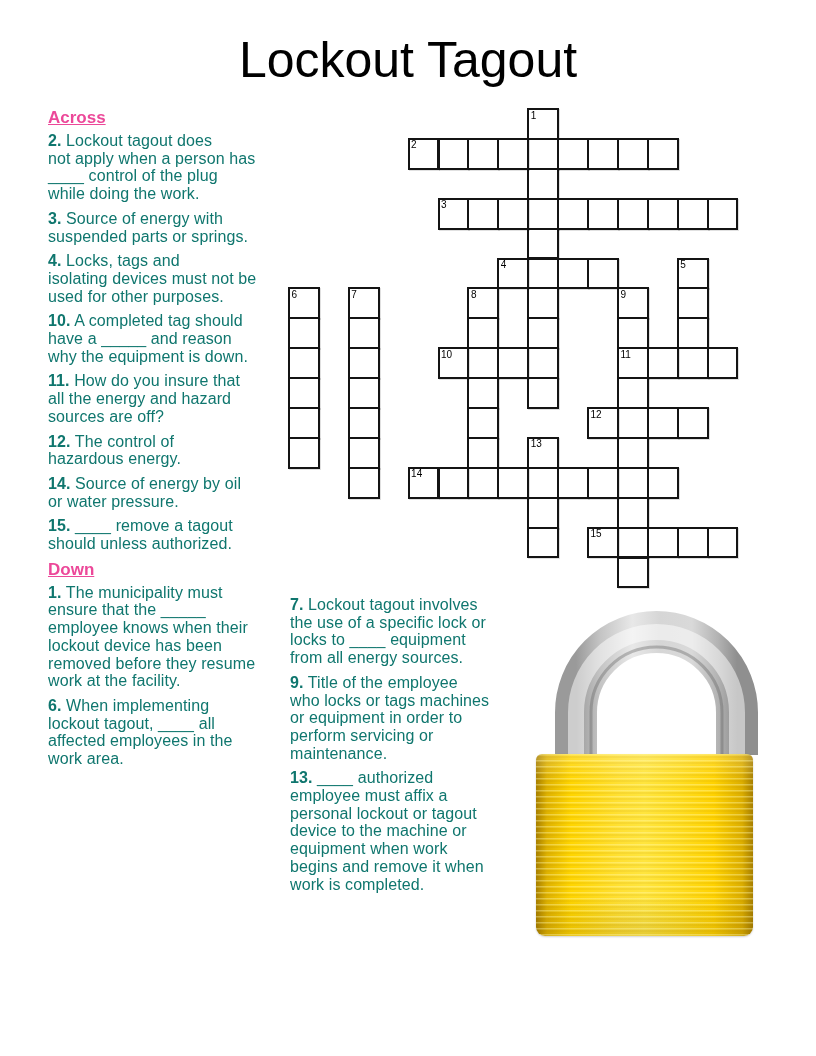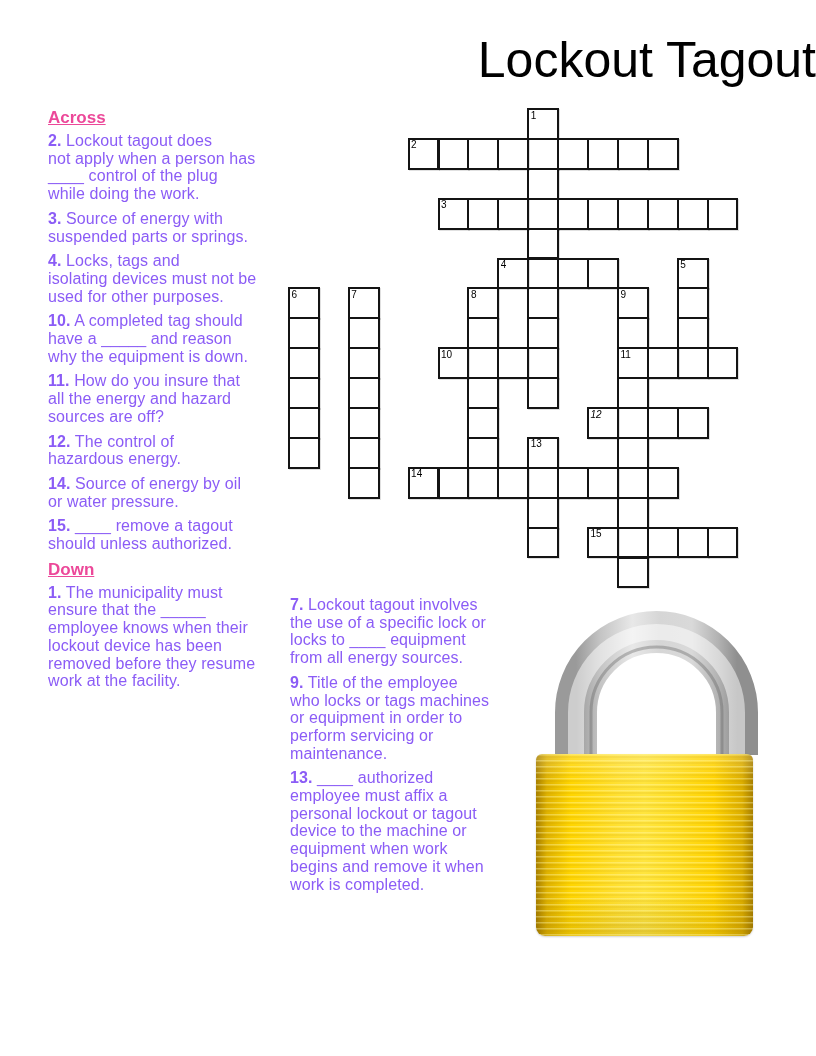--- a/index.html
+++ b/index.html
@@ -4,33 +4,33 @@
 <style>
   html,body{margin:0;padding:0;background:#ffffff;}
   body{
     width:816px;height:1056px;position:relative;overflow:hidden;
     font-family:"Liberation Sans","DejaVu Sans",sans-serif;color:#111;
   }
   .sheet{position:absolute;inset:0;background:#fff;}
 
   .title{
     position:absolute;top:34px;left:0;width:100%;margin:0;
-    text-align:right;font-size:50px;line-height:52px;font-weight:400;color:#000;
+    text-align:center;font-size:50px;line-height:52px;font-weight:400;color:#000;
     letter-spacing:0px;
   }
 
   .clues-col{position:absolute;}
   .clues-left{left:48px;top:108px;width:242px;}
   .clues-right{left:290px;top:596px;width:240px;}
   .clue-heading{
     font-size:17px;font-weight:700;text-decoration:underline;
     line-height:19px;margin:0 0 5px 0;color:#ec4899;
   }
   .clue{
-    font-size:16px;line-height:17.7px;margin:0 0 7px 0;color:#8b5cf6;
+    font-size:16px;line-height:17.7px;margin:0 0 7px 0;color:#0f766e;
     letter-spacing:0.1px;
   }
   .clue b{font-weight:700;}
   .clue .t{white-space:pre-line;}
 
   .grid{position:absolute;left:0;top:0;}
   .cell{
     position:absolute;width:31.9px;height:31.9px;box-sizing:border-box;
     border:2px solid #141414;background:#fff;
     box-shadow:1px 1px 0 rgba(0,0,0,0.12);
@@ -92,20 +92,24 @@
 or water pressure.</span></p>
       <p class="clue"><b>15.</b> <span class="t">____ remove a tagout
 should unless authorized.</span></p>
       <div class="clue-heading">Down</div>
       <p class="clue"><b>1.</b> <span class="t">The municipality must
 ensure that the _____
 employee knows when their
 lockout device has been
 removed before they resume
 work at the facility.</span></p>
+      <p class="clue"><b>6.</b> <span class="t">When implementing
+lockout tagout, ____ all
+affected employees in the
+work area.</span></p>
     </div>
   <div class="clues-col clues-right">
       <p class="clue"><b>7.</b> <span class="t">Lockout tagout involves
 the use of a specific lock or
 locks to ____ equipment
 from all energy sources.</span></p>
       <p class="clue"><b>9.</b> <span class="t">Title of the employee
 who locks or tags machines
 or equipment in order to
 perform servicing or
@@ -203,21 +207,21 @@
       <div class="cell" style="left: 616.9px; top: 466.8px;"></div>
       <div class="cell" style="left: 616.9px; top: 496.7px;"></div>
       <div class="cell" style="left: 616.9px; top: 526.6px;"></div>
       <div class="cell" style="left: 616.9px; top: 556.5px;"></div>
       <div class="cell" style="left: 437.5px; top: 347.2px;">
         <span class="num">10</span>
       </div>
       <div class="cell" style="left: 497.3px; top: 347.2px;"></div>
       <div class="cell" style="left: 646.8px; top: 347.2px;"></div>
       <div class="cell" style="left: 706.6px; top: 347.2px;"></div>
-      <div class="cell" style="left: 587px; top: 407px; font-style: italic;">
+      <div class="cell" style="left: 587px; top: 407px;">
         <span class="num">12</span>
       </div>
       <div class="cell" style="left: 646.8px; top: 407px;"></div>
       <div class="cell" style="left: 676.7px; top: 407px;"></div>
       <div class="cell" style="left: 527.2px; top: 436.9px;">
         <span class="num">13</span>
       </div>
       <div class="cell" style="left: 527.2px; top: 466.8px;"></div>
       <div class="cell" style="left: 527.2px; top: 496.7px;"></div>
       <div class="cell" style="left: 527.2px; top: 526.6px;"></div>

